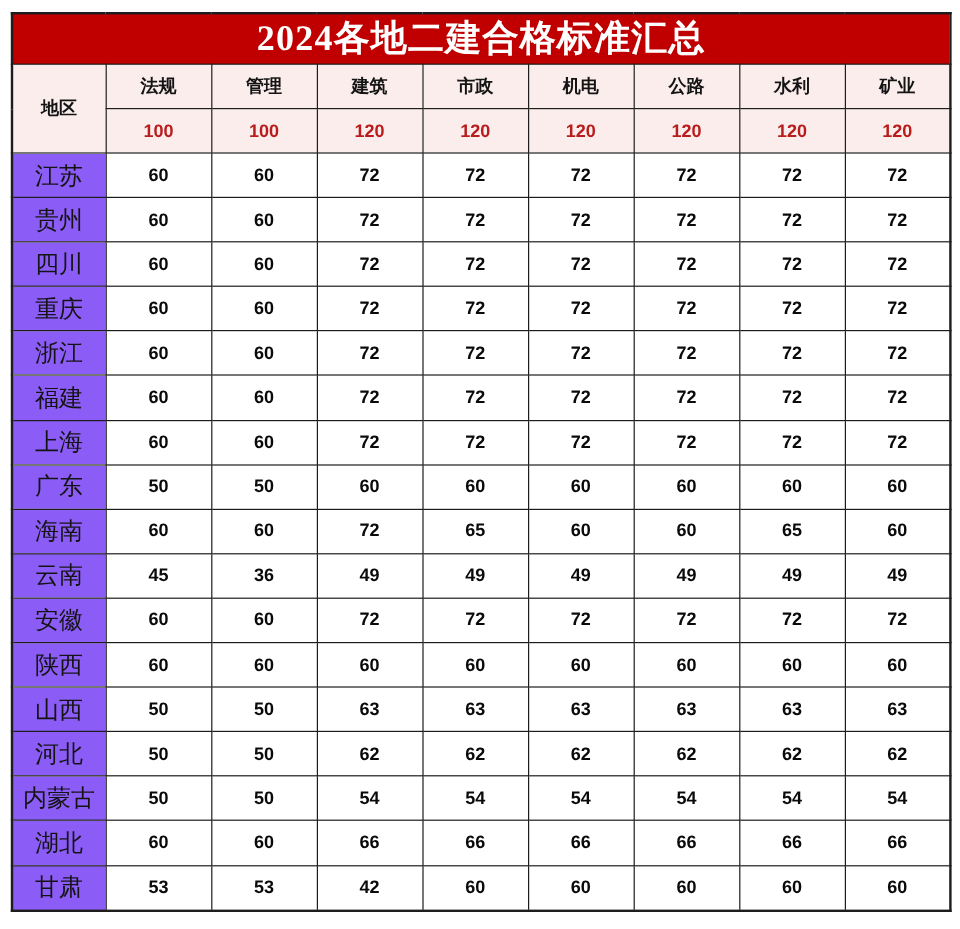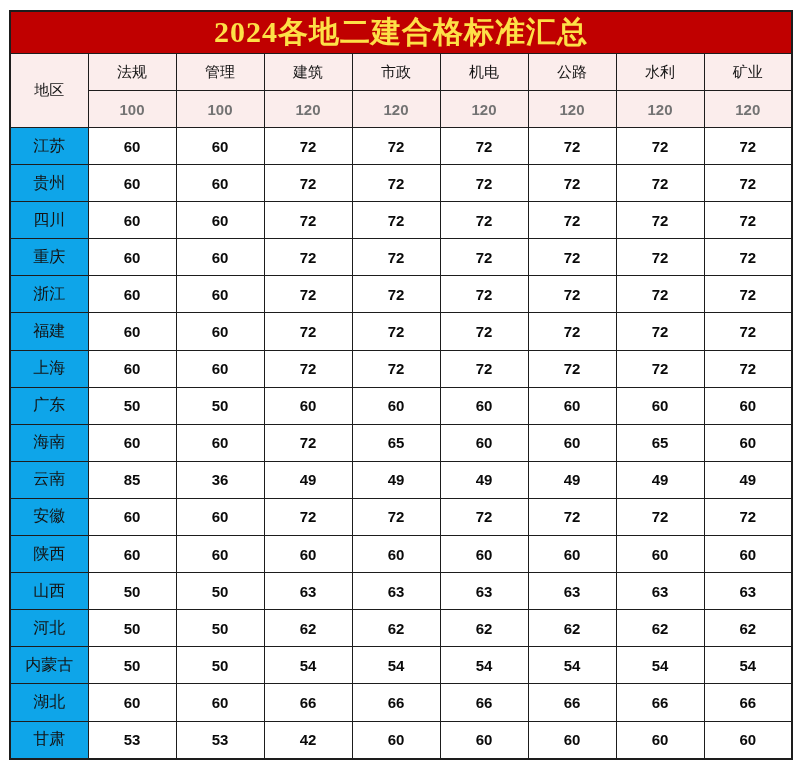--- a/index.html
+++ b/index.html
@@ -22,50 +22,50 @@
   table.score-table th,
   table.score-table td {
     border: 1.5px solid #1d1d1d;
     text-align: center;
     vertical-align: middle;
     padding: 0;
     overflow: hidden;
   }
   th.title-cell {
     background: #c00000;
-    color: #fde047;
+    color: #ffffff;
     font-family: "Liberation Serif", "DejaVu Serif", serif;
     font-weight: bold;
     font-size: 30px;
     height: 37px;
     letter-spacing: 1px;
     border-bottom: 2.5px solid #1d1d1d;
   }
   th.region-head, th.subject-head {
     background: #fbedec;
     color: #141414;
     font-family: "Liberation Serif", "DejaVu Serif", serif;
-    font-weight: normal;
+    font-weight: bold;
     font-size: 15px;
     height: 36px;
   }
   th.fullscore-head {
     background: #fbedec;
-    color: #737373;
+    color: #b91c1c;
     font-family: "Liberation Sans", "DejaVu Sans", sans-serif;
     font-weight: bold;
     font-size: 15px;
     height: 36px;
   }
   td.region-cell {
-    background: #0ea5e9;
+    background: #8b5cf6;
     color: #141414;
     font-family: "Liberation Serif", "DejaVu Serif", serif;
     font-weight: normal;
-    font-size: 16px;
+    font-size: 20px;
     height: 36.1px;
   }
   td.score-cell {
     background: #ffffff;
     color: #0a0a0a;
     font-family: "Liberation Sans", "DejaVu Sans", sans-serif;
     font-weight: bold;
     font-size: 15px;
   }
 </style>
@@ -199,21 +199,21 @@
           <td class="score-cell">60</td>
           <td class="score-cell">72</td>
           <td class="score-cell">65</td>
           <td class="score-cell">60</td>
           <td class="score-cell">60</td>
           <td class="score-cell">65</td>
           <td class="score-cell">60</td>
         </tr>
         <tr>
           <td class="region-cell">云南</td>
-          <td class="score-cell">85</td>
+          <td class="score-cell">45</td>
           <td class="score-cell">36</td>
           <td class="score-cell">49</td>
           <td class="score-cell">49</td>
           <td class="score-cell">49</td>
           <td class="score-cell">49</td>
           <td class="score-cell">49</td>
           <td class="score-cell">49</td>
         </tr>
         <tr>
           <td class="region-cell">安徽</td>

